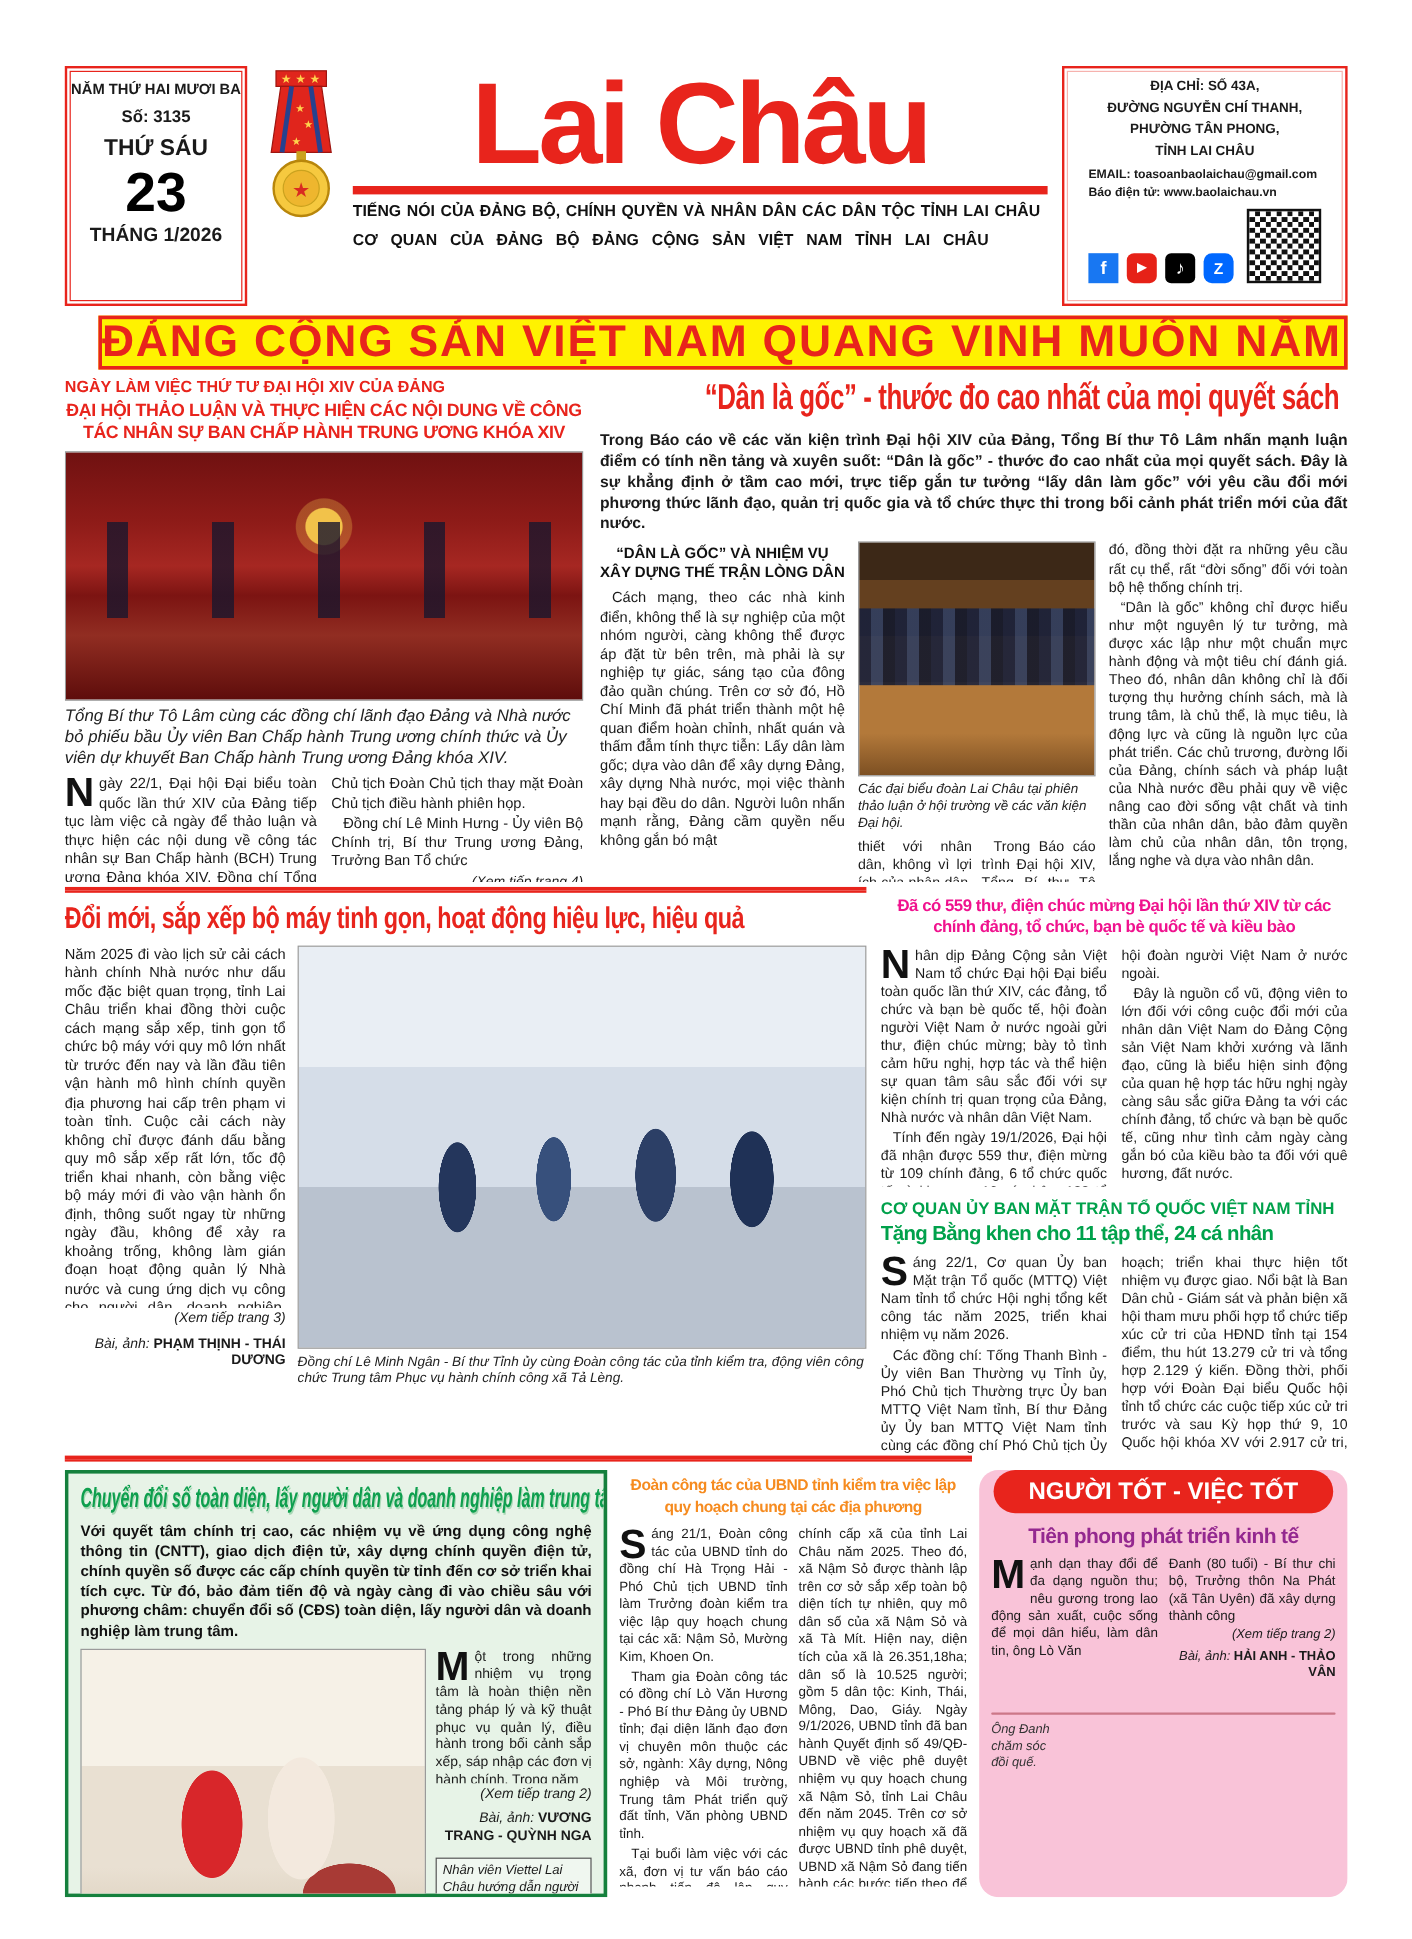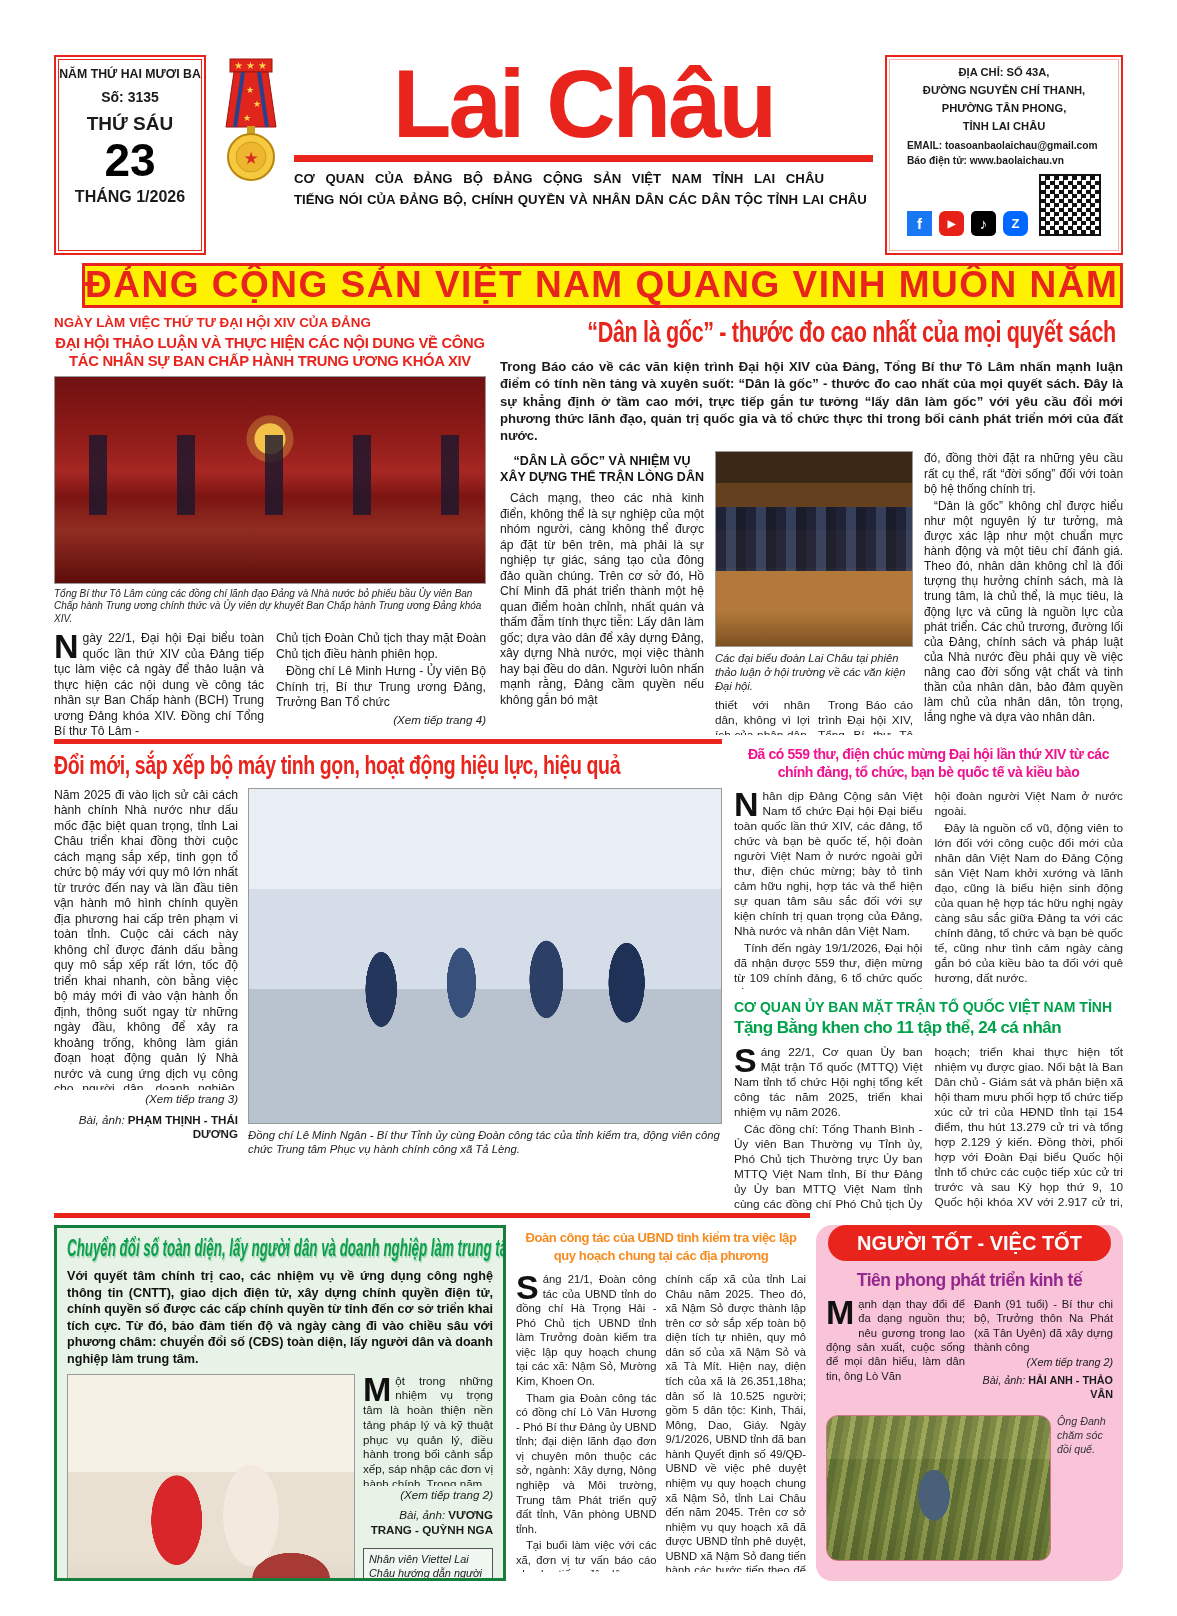--- a/index.html
+++ b/index.html
@@ -44,21 +44,21 @@
 
   
   .banner { margin-top:8px; height:45px; background:#fff200; border:3px solid #e8241c;
             color:#e8241c; font-weight:bold; font-size:37px; line-height:38px;
             text-align:center; letter-spacing:1.5px; white-space:nowrap; overflow:hidden;margin-left:28px; }
 
   
   p { margin:0 0 2px; font-size:12.2px; line-height:1.27; text-align:justify; }
   .ind { text-indent:10px; }
   .more { text-align:right; font-style:italic; font-size:11.6px; margin-top:2px; }
-  .caption { font-style:italic; font-size:10px; line-height:1.25; margin-top:4px; color:#222; }
+  .caption { font-style:italic; font-size:14px; line-height:1.25; margin-top:4px; color:#222; }
   .byline { margin-top:4px; font-size:11.6px; text-align:right; }
   .bl-label { font-style:italic; }
   .bl-names { font-weight:bold; }
   .dc::first-letter { float:left; font-size:34px; line-height:27px; font-weight:bold;
                       padding:2px 4px 0 0; color:#111; }
   .photo { border:1px solid #9a9a9a; }
   .cols2 { display:flex; gap:12px; }
   .colc { flex:1; min-width:0; }
   .kicker { font-weight:bold; }
   .rule { border-top:3px solid #e8241c; border-bottom:2px solid #e8241c; height:3px; }
@@ -153,21 +153,21 @@
 
   .ngt { flex:1; min-width:0; background:#f9c3d8; border-radius:16px; padding:0 10px; overflow:hidden; }
   .ngt-pill { background:#e8241c; border-radius:20px; color:#fff; font-weight:bold; font-size:20px;
               text-align:center; height:36px; line-height:36px; margin:0 2px; white-space:nowrap; overflow:hidden; }
   .ngt-hl { color:#94288f; font-size:17.5px; font-weight:bold; text-align:center; margin:9px 0 6px;
             letter-spacing:-0.5px; white-space:nowrap; overflow:hidden; }
   .ngt .cols2 { gap:9px; height:110px; overflow:hidden; }
   .ngt p { font-size:11.2px; line-height:1.28; }
   .ngt .more { font-size:10.8px; }
   .ngt .byline { font-size:10.8px; }
-  .ngt-photo-row { display:flex; gap:6px; margin-top:8px; }
+  .ngt-photo-row { display:flex; gap:6px; margin-top:20px;flex-direction:column; }
   .photo-forest { flex:1; height:146px; border-radius:12px; border:1px solid #c78;
     background:
       radial-gradient(ellipse 26px 42px at 48% 55%, #4a6078 0 60%, rgba(74,96,120,0) 61%),
       repeating-linear-gradient(100deg, rgba(90,105,40,.45) 0 6px, rgba(160,168,88,.45) 6px 11px, rgba(60,75,30,.45) 11px 18px),
       linear-gradient(180deg, #9aa55a 0 30%, #7d8b45 30% 70%, #6a7838 100%); }
   .ngt-caption { width:56px; flex:none; font-style:italic; font-size:10.7px; color:#333; line-height:1.3; }
 </style>
 </head>
 <body>
 
@@ -194,22 +194,22 @@
         <text x="28" y="36" font-size="9" fill="#ffd34d">★</text>
         <text x="35" y="50" font-size="9" fill="#ffd34d">★</text>
         <text x="25" y="64" font-size="9" fill="#ffd34d">★</text>
         <rect x="29" y="69" width="8" height="8" fill="#caa21e"></rect>
         <circle cx="33" cy="100" r="23" fill="#f6c93f" stroke="#b8860b" stroke-width="2"></circle>
         <circle cx="33" cy="100" r="15" fill="#eeb62e" stroke="#caa21e"></circle>
         <text x="33" y="107" font-size="17" fill="#d92b21" text-anchor="middle">★</text>
       </svg>
       <div class="brand-main">
         <div class="paper-title">Lai Châu</div>
+        <div class="subtitle s2">TIẾNG NÓI CỦA ĐẢNG BỘ, CHÍNH QUYỀN VÀ NHÂN DÂN CÁC DÂN TỘC TỈNH LAI CHÂU</div>
         <div class="subtitle s1">CƠ QUAN CỦA ĐẢNG BỘ ĐẢNG CỘNG SẢN VIỆT NAM TỈNH LAI CHÂU</div>
-        <div class="subtitle s2">TIẾNG NÓI CỦA ĐẢNG BỘ, CHÍNH QUYỀN VÀ NHÂN DÂN CÁC DÂN TỘC TỈNH LAI CHÂU</div>
       </div>
     </div>
 
     <div class="contactbox">
       <div class="addr">ĐỊA CHỈ: SỐ 43A,</div>
       <div class="addr">ĐƯỜNG NGUYỄN CHÍ THANH,</div>
       <div class="addr">PHƯỜNG TÂN PHONG,</div>
       <div class="addr">TỈNH LAI CHÂU</div>
       <div class="mail">EMAIL: toasoanbaolaichau@gmail.com</div>
       <div class="site">Báo điện tử: www.baolaichau.vn</div>
@@ -363,21 +363,21 @@
     </article>
 
     <article class="ngt">
       <div class="ngt-pill">NGƯỜI TỐT - VIỆC TỐT</div>
       <h2 class="ngt-hl">Tiên phong phát triển kinh tế</h2>
       <div class="cols2">
         <div class="colc">
           <p class="dc">Mạnh dạn thay đổi để đa dạng nguồn thu; nêu gương trong lao động sản xuất, cuộc sống để mọi dân hiểu, làm dân tin, ông Lò Văn</p>
         </div>
         <div class="colc">
-          <p>Đanh (91 tuổi) - Bí thư chi bộ, Trưởng thôn Na Phát (xã Tân Uyên) đã xây dựng thành công</p>
+          <p>Đanh (80 tuổi) - Bí thư chi bộ, Trưởng thôn Na Phát (xã Tân Uyên) đã xây dựng thành công</p>
           <p class="more">(Xem tiếp trang 2)</p>
           <p class="byline">
             <span class="bl-label">Bài, ảnh:</span>
             <span class="bl-names">HẢI ANH - THẢO VÂN</span>
           </p>
         </div>
       </div>
       <div class="ngt-photo-row">
         <div class="photo photo-forest"></div>
         <div class="ngt-caption">Ông Đanh chăm sóc đồi quế.</div>

